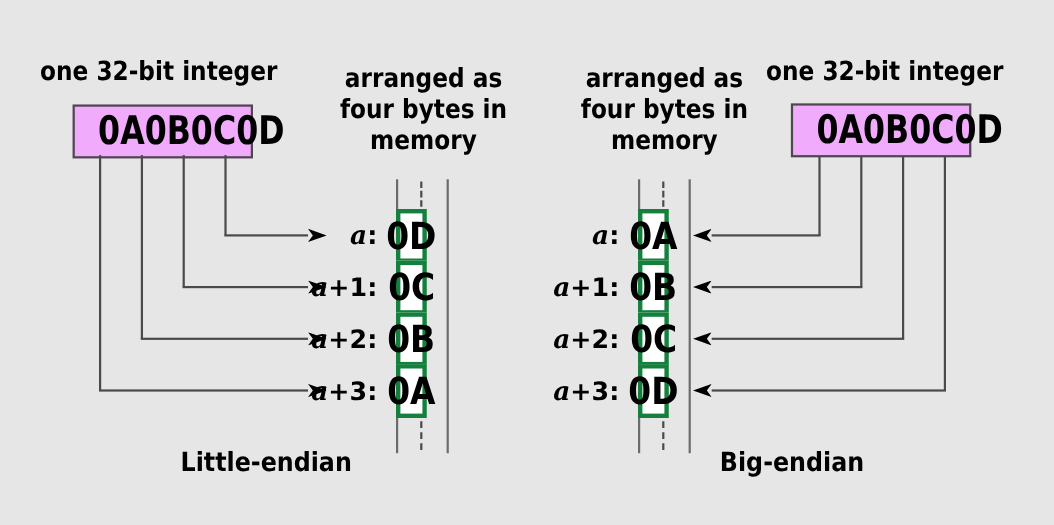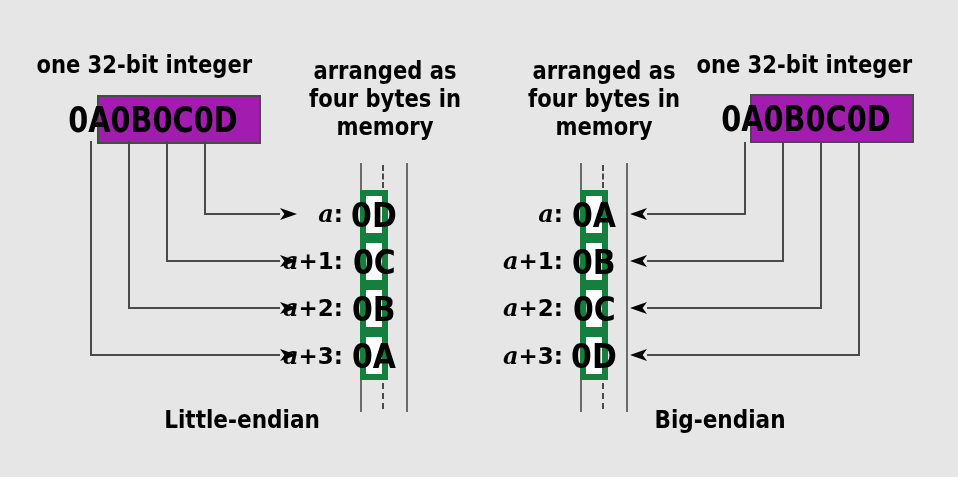--- a/index.html
+++ b/index.html
@@ -12,33 +12,33 @@
     position:absolute; font-weight:bold; font-size:24px; line-height:28px;
     text-align:center; transform:scaleX(0.88); transform-origin:center;
     white-space:nowrap;
   }
   .memlabel {
     position:absolute; font-weight:bold; font-size:24px; line-height:28px;
     text-align:center; transform:scaleX(0.88); transform-origin:center;
   }
   .bigbox {
     position:absolute; box-sizing:border-box; width:164px; height:49px;
-    background:#a21caf; border:2px solid #4a4a4a;
-    display:flex; align-items:center; justify-content:flex-end;margin-left:31px;
+    background:#f0abfc; border:2px solid #4a4a4a;
+    display:flex; align-items:center; justify-content:flex-start;
   }
   .bigbox span {
     font-weight:bold; font-size:36px; white-space:nowrap;
     transform:scaleX(0.80); transform-origin:center;
   }
   .rail { position:absolute; width:2px; background:#6b6b6b; }
   .dash { position:absolute; width:0; border-left:2px dashed #4a4a4a; }
   .cells { position:absolute; }
   .cell {
     box-sizing:border-box; width:28px; height:49px; margin-top:-2px;
-    background:#ffffff; border:6px solid #15803d;
+    background:#ffffff; border:4px solid #15803d;
     display:flex; align-items:center; justify-content:center;
   }
   .cell:first-child { margin-top:0; }
   .cell span {
     font-weight:bold; font-size:34px;
     transform:scaleX(0.88); transform-origin:center;
   }
   .rowlabel {
     position:absolute; width:84px; height:48px; line-height:48px;
     text-align:right; font-size:23px; font-weight:bold; white-space:nowrap;

